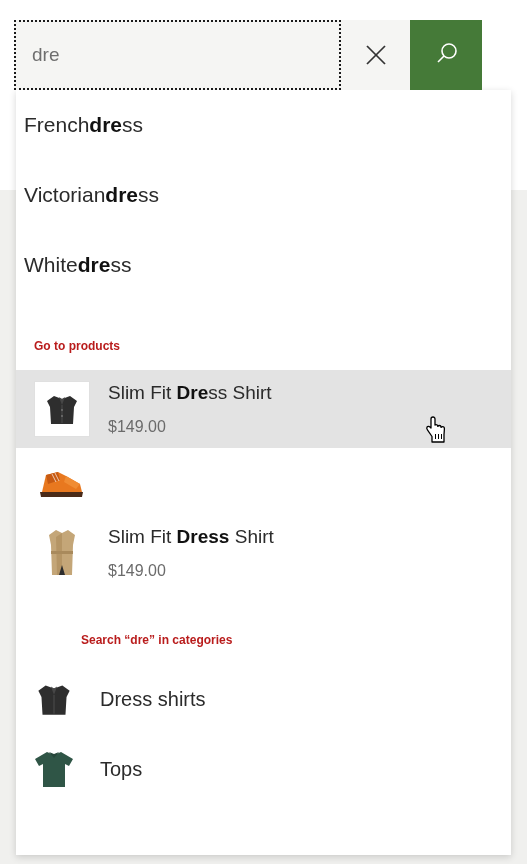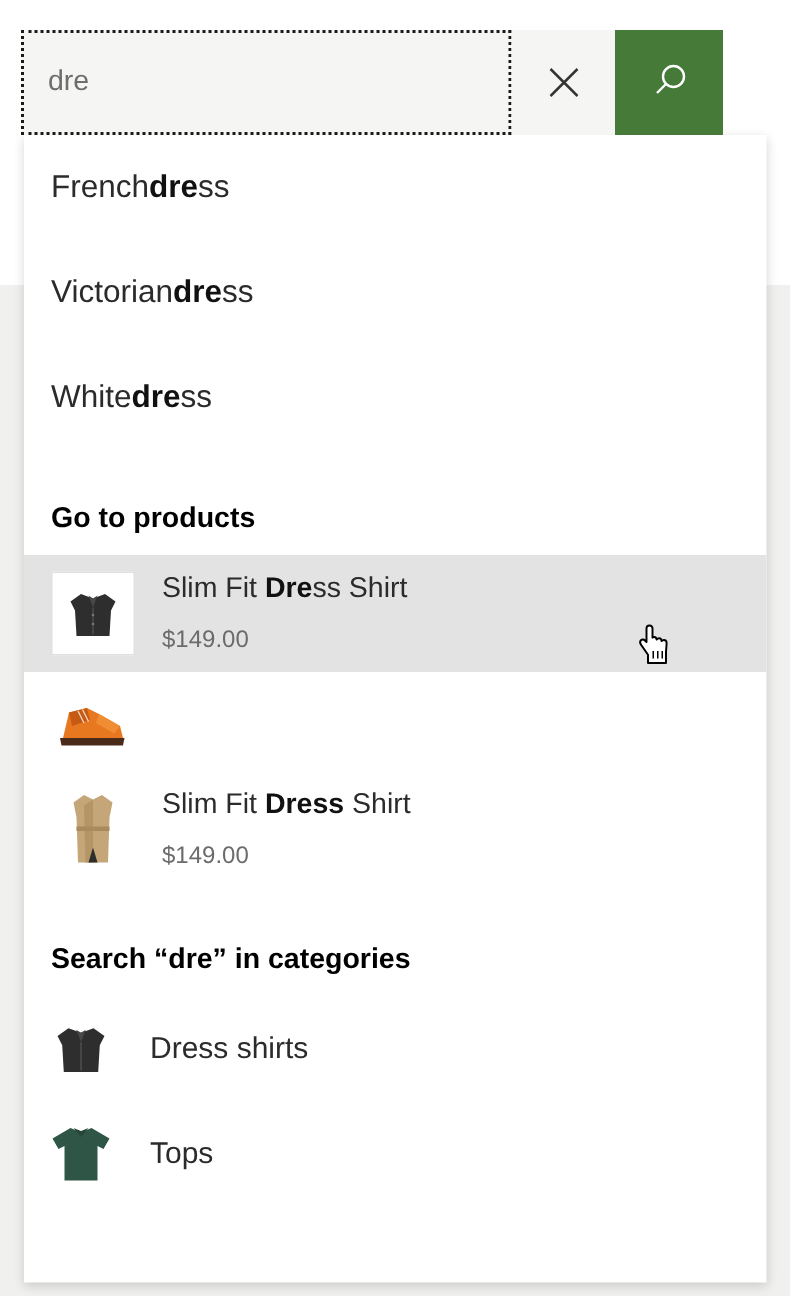--- a/index.html
+++ b/index.html
@@ -92,39 +92,39 @@
     background: #ffffff;
     box-shadow: 0 2px 7px rgba(0,0,0,0.16);
     z-index: 4;
     overflow: hidden;
   }
 
   .query-item {
     height: 70px;
     display: flex;
     align-items: center;
-    padding: 0 18px;
+    padding: 0 8px;
     font-size: 21px;
     color: #2b2b2b;
     cursor: pointer;
     font-weight: 300;
   }
   .query-item b { font-weight: 700; color: #111; }
 
   .section-head {
-    font-size: 19px;
+    font-size: 12px;
     font-weight: 700;
-    color: #000000;
+    color: #b91c1c;
     padding: 0 18px;
     height: 48px;
     display: flex;
     align-items: center;
   }
   #products-head { margin-top: 22px; }
-  #cats-head { margin-top: 28px; }
+  #cats-head { margin-top: 28px; margin-left: 47px; }
 
   .product-row {
     height: 70px;
     display: flex;
     align-items: center;
     padding: 0 18px;
     cursor: pointer;
   }
   .product-row.highlight {
     background: #e3e3e3;

